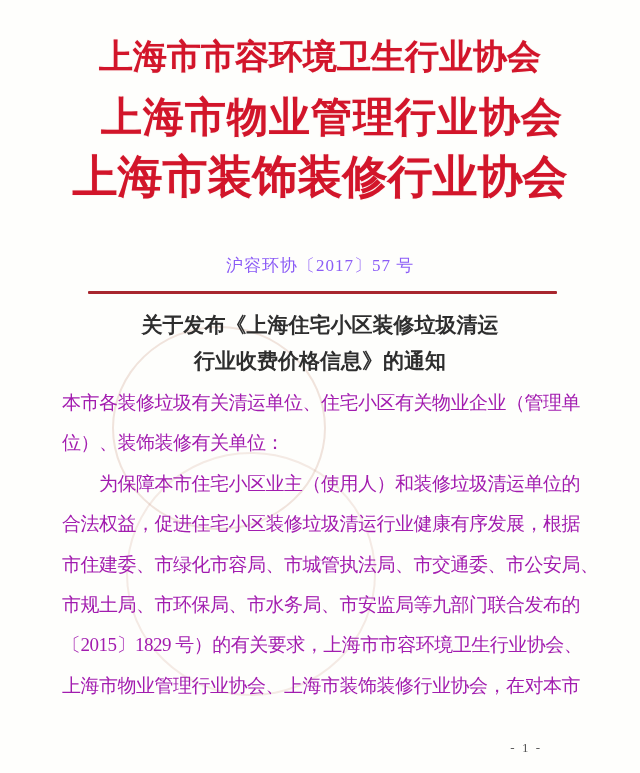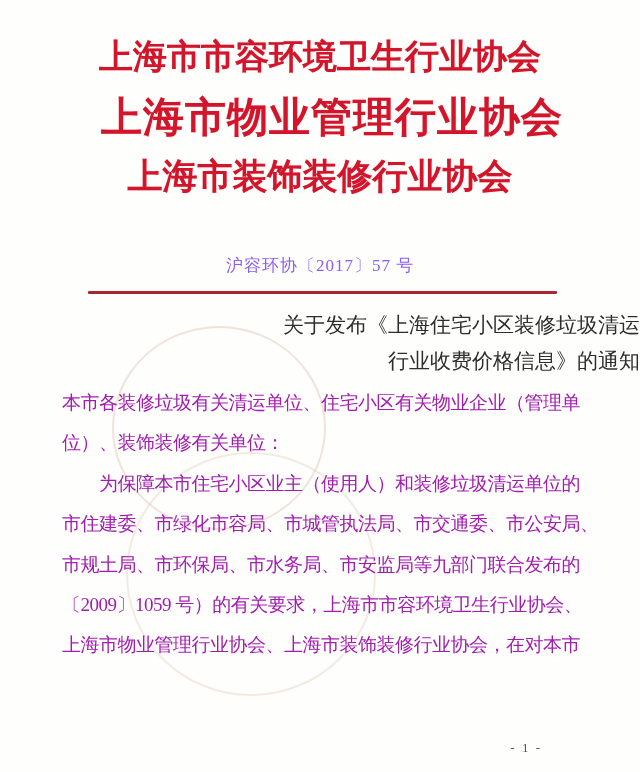--- a/index.html
+++ b/index.html
@@ -34,41 +34,41 @@
   .org-line {
     font-weight: bold;
     color: #d2152a;
     height: 60px;
     line-height: 60px;
     white-space: nowrap;
     text-shadow: 0 0 1px rgba(210, 21, 42, 0.35);
   }
   .org-line-0 { font-size: 34px; letter-spacing: 0px; }
   .org-line-1 { font-size: 41px; letter-spacing: 1px; padding-left: 24px; }
-  .org-line-2 { font-size: 35px; letter-spacing: 0px; }
+  .org-line-2 { font-size: 45px; letter-spacing: 0px; }
 
   .doc-number {
     margin-top: 47px;
     text-align: center;
     font-size: 17px;
     color: #8b5cf6;
     letter-spacing: 1px;
   }
 
   .red-divider {
     margin: 14px 83px 0 88px;
     height: 3px;
     background: #a8262e;
     border-radius: 1px;
   }
 
   .notice-title {
     margin-top: 13px;
-    text-align: right;
-    font-weight: normal;
+    text-align: center;
+    font-weight: bold;
     font-size: 21px;
     color: #2e2e2e;
     line-height: 36px;
   }
   .notice-title .t-line { white-space: nowrap; }
 
   .body-text {
     margin: 4px 60px 0 62px;
     font-size: 19px;
     letter-spacing: -0.5px;
@@ -108,23 +108,24 @@
 
     <div class="notice-title">
       <div class="t-line">关于发布《上海住宅小区装修垃圾清运</div>
       <div class="t-line">行业收费价格信息》的通知</div>
     </div>
 
     <div class="body-text">
       <div class="body-line">本市各装修垃圾有关清运单位、住宅小区有关物业企业（管理单</div>
       <div class="body-line">位）、装饰装修有关单位：</div>
       <div class="body-line">　　为保障本市住宅小区业主（使用人）和装修垃圾清运单位的</div>
+      <div class="body-line">合法权益，促进住宅小区装修垃圾清运行业健康有序发展，根据</div>
       <div class="body-line">市住建委、市绿化市容局、市城管执法局、市交通委、市公安局、</div>
       <div class="body-line">市规土局、市环保局、市水务局、市安监局等九部门联合发布的</div>
-      <div class="body-line">〔2009〕1059 号）的有关要求，上海市市容环境卫生行业协会、</div>
+      <div class="body-line">〔2015〕1829 号）的有关要求，上海市市容环境卫生行业协会、</div>
       <div class="body-line">上海市物业管理行业协会、上海市装饰装修行业协会，在对本市</div>
     </div>
 
   </div>
 
   <div class="page-number">- 1 -</div>
 
 </div>
 
 </body></html>

